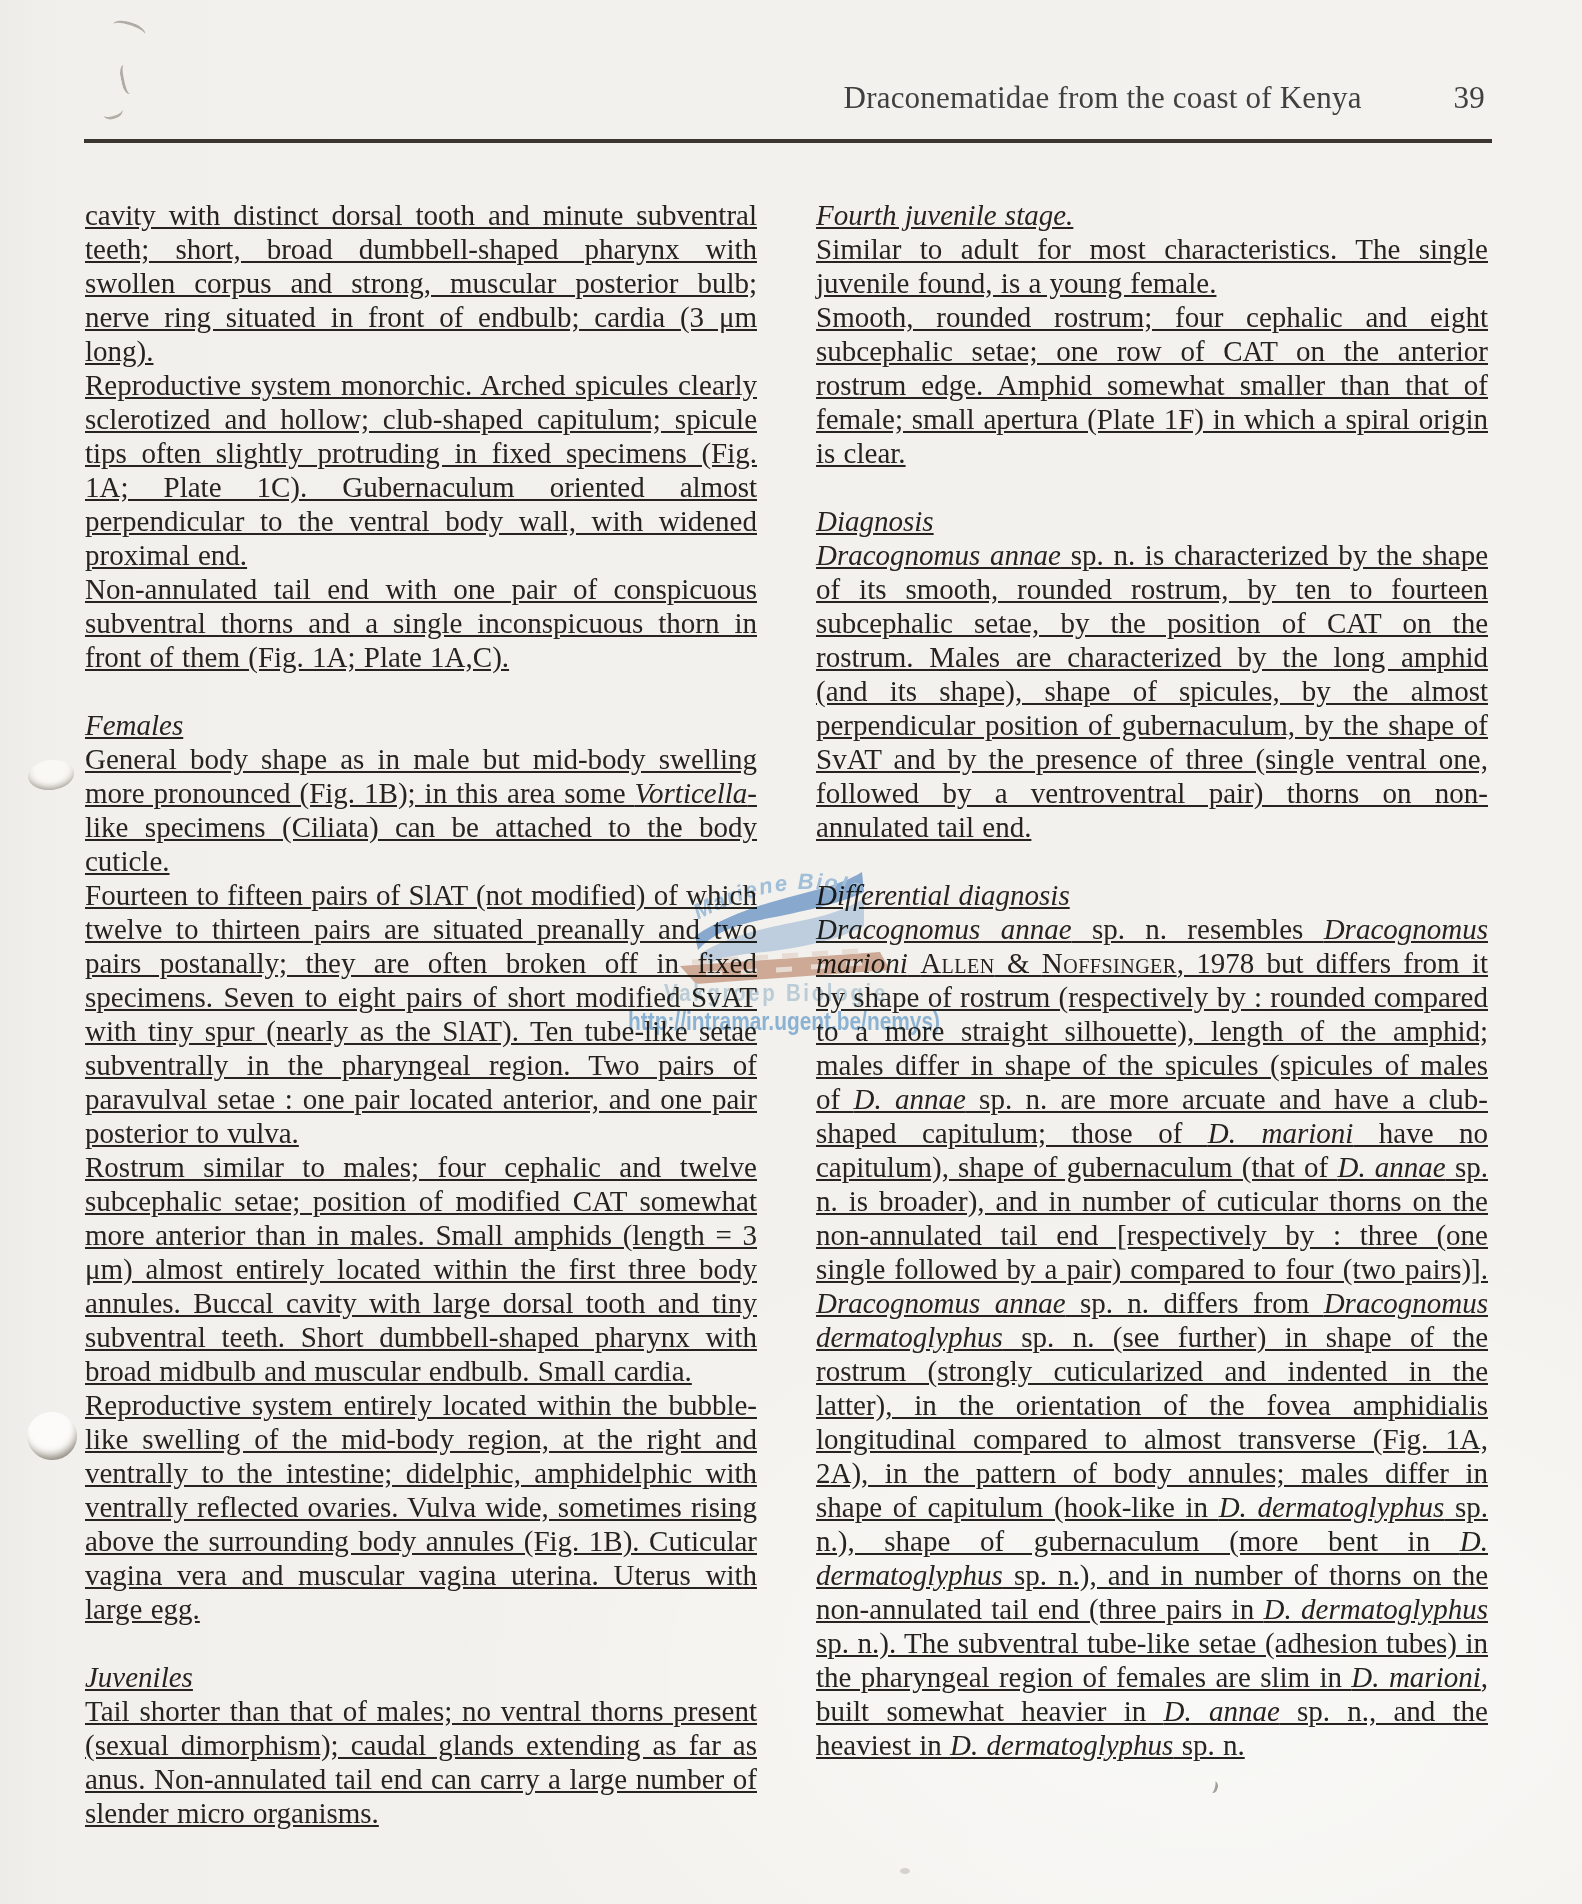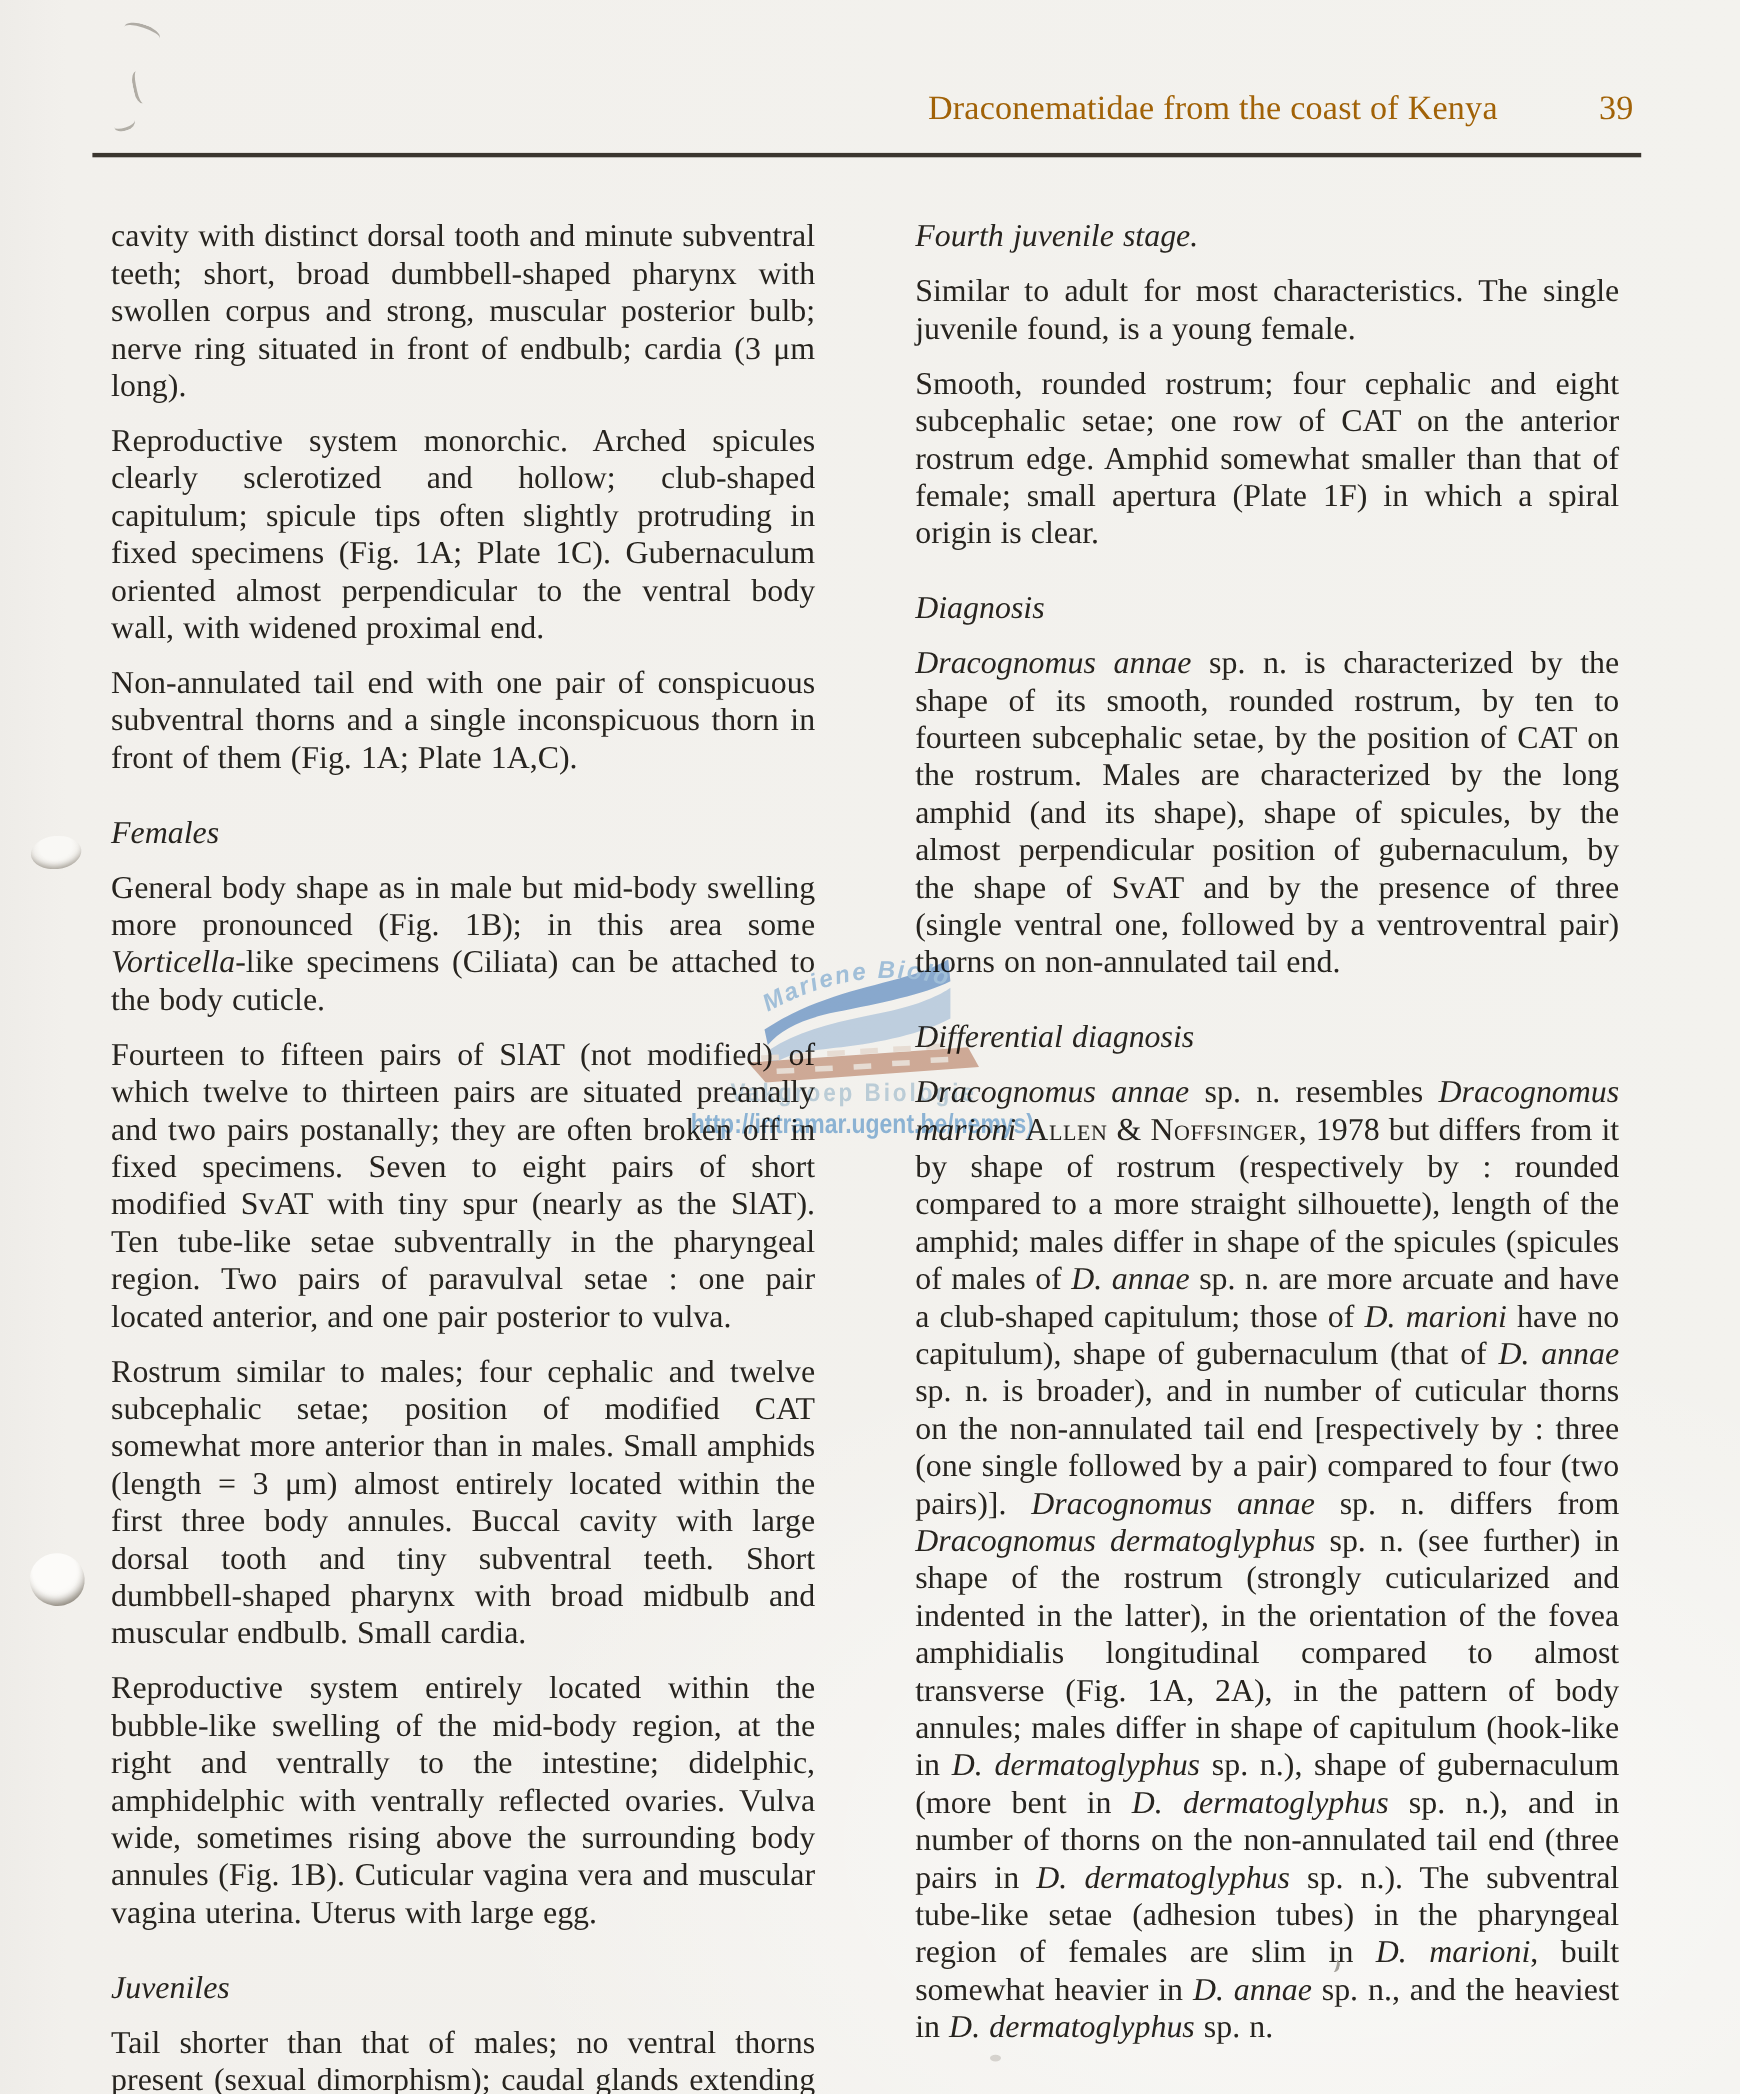--- a/index.html
+++ b/index.html
@@ -10,37 +10,37 @@
       radial-gradient(1100px 700px at 75% 88%, rgba(255,255,255,0.55), rgba(255,255,255,0) 70%),
       linear-gradient(90deg, #eeece8 0px, #f2f0ec 60px, #f3f2ee 100%);
     color:#27241f;
   }
   .page { position:absolute; inset:0; }
 
   
   .header {
     position:absolute; top:80px; left:85px; width:1400px;
     display:flex; justify-content:flex-end; align-items:flex-end; gap:92px;
-    font-size:31px; color:#a16207; letter-spacing:0.2px;
+    font-size:31px; color:#404040; letter-spacing:0.2px;
   }
   .rule {
     position:absolute; top:139px; left:84px; width:1408px; height:4px;
     background:#3b362f;
     box-shadow:0 4px 0 -2px rgba(125,118,106,0.5);
   }
 
   
   .col {
     position:absolute; top:198px; width:672px;
     font-size:29px; line-height:34px; text-align:justify;
     word-spacing:1px;
   }
   .col-left  { left:85px; }
   .col-right { left:816px; }
-  .blk { margin:16px; }
+  .blk { margin:0;text-decoration:underline; }
   .head { font-style:italic; margin-top:34px; }
   .col .blk:first-child { margin-top:0; }
   .it { font-style:italic; }
   .sc { font-variant:small-caps; letter-spacing:0.5px; }
 
   
   .watermark {
     position:absolute; left:600px; top:858px; width:370px; height:180px;
     mix-blend-mode:multiply; opacity:0.62; pointer-events:none;
   }

